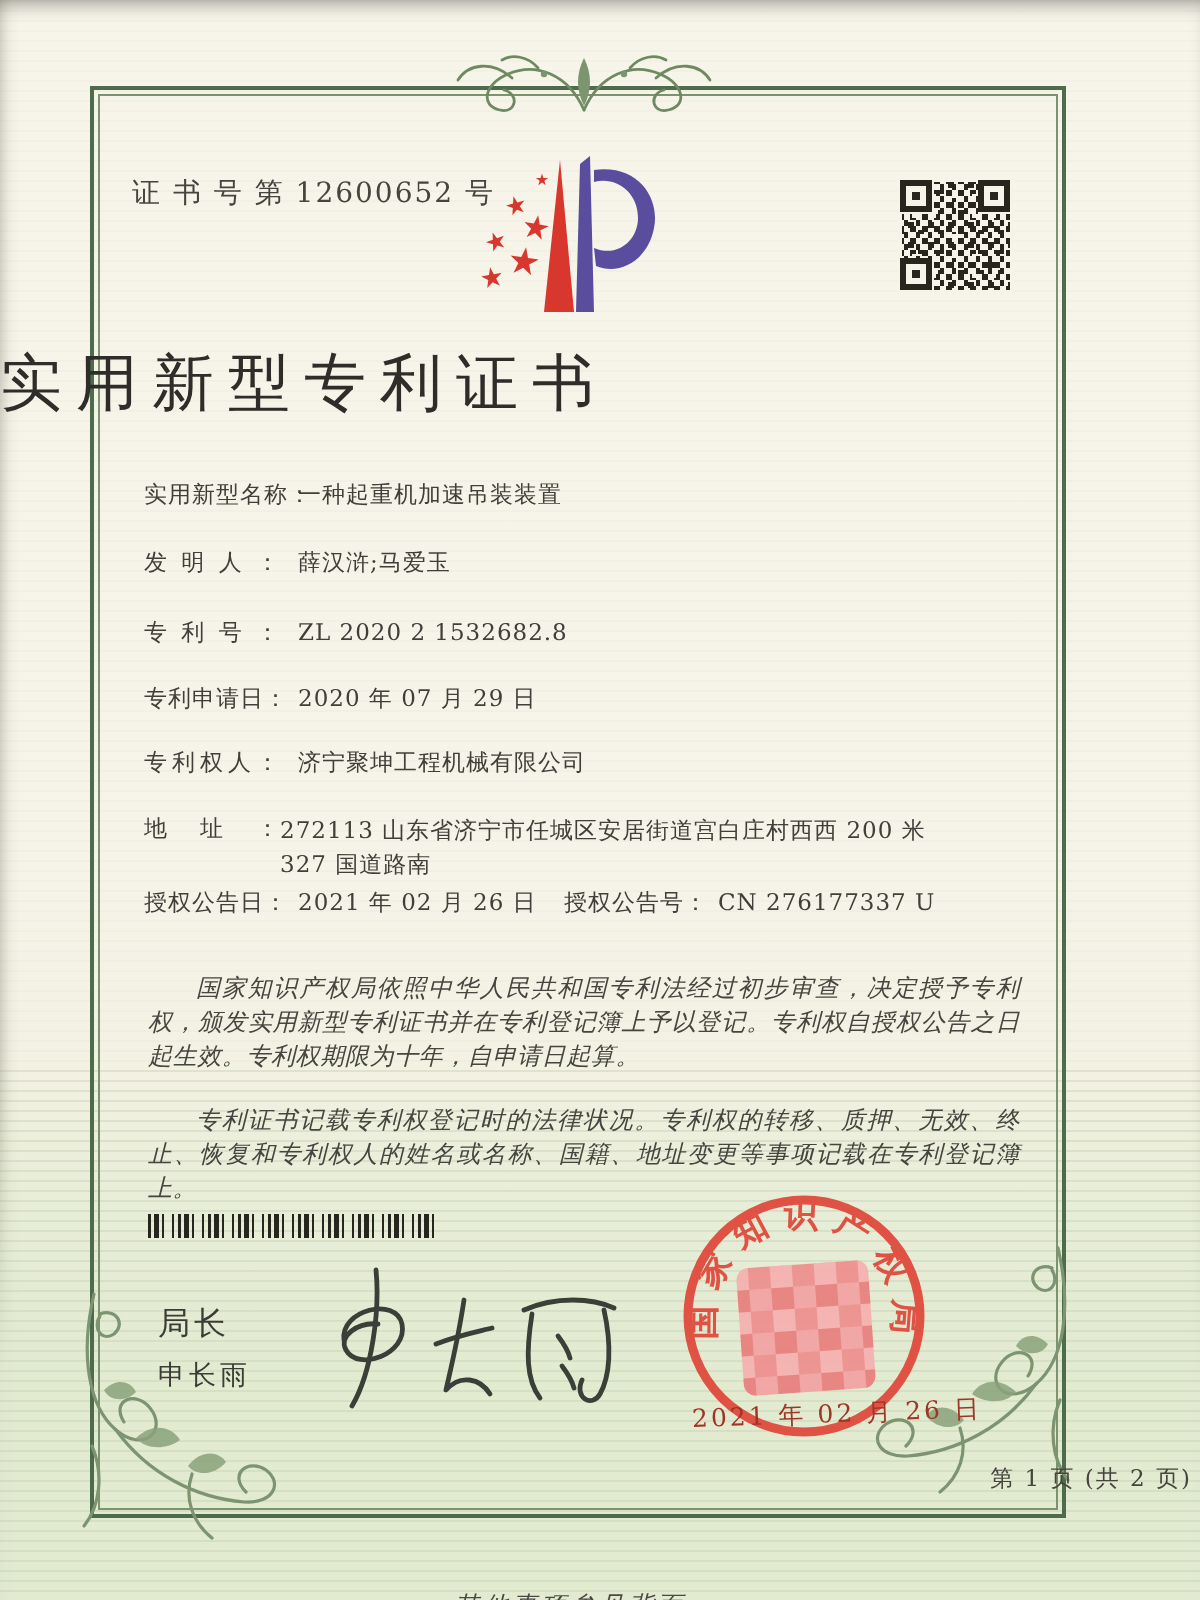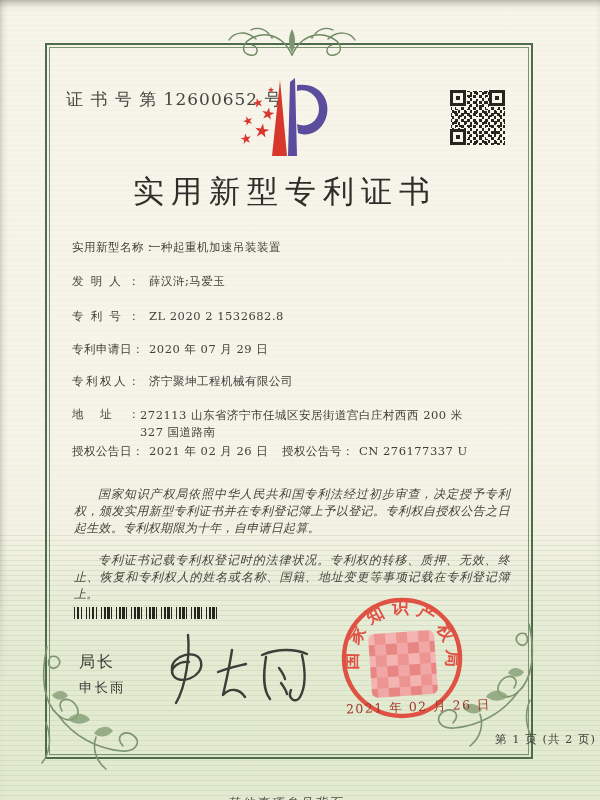--- a/index.html
+++ b/index.html
@@ -12,22 +12,22 @@
     font-family:"DejaVu Serif","Liberation Serif",serif;
     color:#3b3b36;
   }
   .greenzone{position:absolute;left:0;top:535px;width:600px;height:265px;
     background:
       repeating-linear-gradient(180deg, rgba(140,170,130,0.16) 0 1px, rgba(0,0,0,0) 1px 5px),
       linear-gradient(180deg, rgba(229,236,212,0) 0, rgba(226,234,208,0.9) 150px);}
   .frame{position:absolute;left:45px;top:43px;width:484px;height:712px;border:2px solid #4e6b4b;}
   .frame-inner{position:absolute;left:2px;top:2px;right:2px;bottom:2px;border:1px solid #7b936f;}
   .abs{position:absolute;}
-  .certno{left:66px;top:88px;font-size:17px;letter-spacing:1px;color:#45453f;}
-  .title{left:0;top:171px;width:570px;text-align:center;font-size:31px;letter-spacing:7px;color:#2e2d29;}
+  .certno{left:66px;top:88px;font-size:14px;letter-spacing:1px;color:#45453f;}
+  .title{left:0;top:171px;width:570px;font-size:31px;letter-spacing:7px;color:#2e2d29;}
   .frow{left:72px;font-size:11.5px;letter-spacing:0.5px;white-space:nowrap;color:#403f39;}
   .flabel{display:inline-block;width:68px;text-align:justify;text-align-last:justify;vertical-align:top;}
   .fvalue{margin-left:9px;}
   .addrblock{display:inline-block;vertical-align:top;margin-left:0;line-height:17px;white-space:normal;width:360px;}
   .grant2{position:absolute;left:210px;top:0;}
   .bodytext{left:58px;top:470px;width:468px;font-size:12px;line-height:16.8px;
     font-style:italic;color:#46453f;text-align:justify;letter-spacing:0.3px;}
   .bodytext p{margin:16px;text-indent:2em;}
   .barcode{left:74px;top:607px;width:147px;height:12px;
     background:repeating-linear-gradient(90deg,#26261f 0 1.5px,rgba(0,0,0,0) 1.5px 3px,#26261f 3px 5.5px,rgba(0,0,0,0) 5.5px 7px,#26261f 7px 8px,rgba(0,0,0,0) 8px 12px,#26261f 12px 13px,rgba(0,0,0,0) 13px 15px);}

